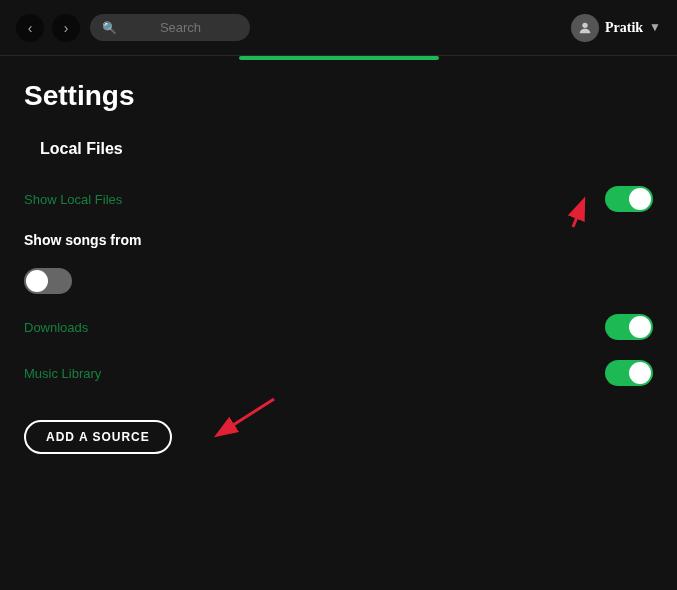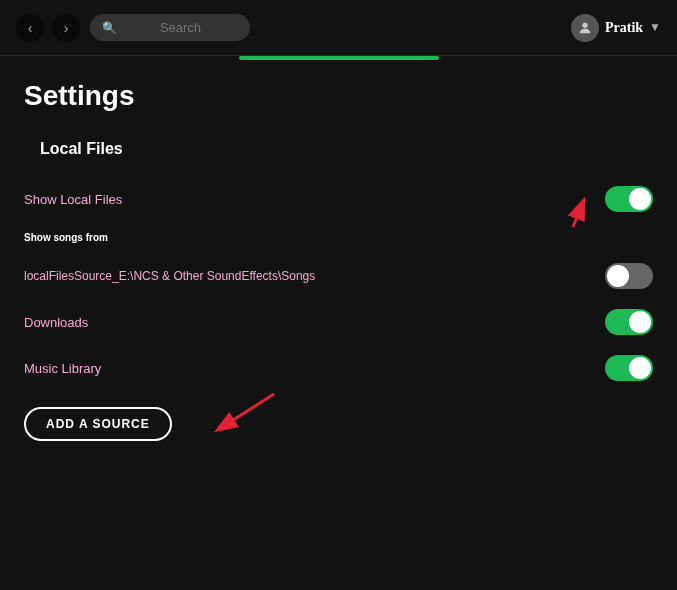--- a/index.html
+++ b/index.html
@@ -158,24 +158,24 @@
       margin-left: 16px;
     }
     .setting-row {
       display: flex;
       align-items: center;
       justify-content: space-between;
       padding: 10px 0;
     }
     .setting-label {
       font-size: 13px;
-      color: #f9a8d4;
+      color: #15803d;
     }
     .setting-label-bold {
-      font-size: 10px;
+      font-size: 14px;
       font-weight: 600;
       color: #fff;
       margin-bottom: 10px;
       margin-top: 10px;
     }
 
     
     .toggle {
       position: relative;
       width: 48px;
@@ -213,21 +213,21 @@
       border: 2px solid #fff;
       border-radius: 20px;
       padding: 8px 20px;
       font-size: 12px;
       font-weight: 700;
       letter-spacing: 1px;
       color: #fff;
       background: transparent;
       cursor: pointer;
       text-transform: uppercase;
-      margin-top: 8px;
+      margin-top: 16px;
     }
   </style>
 </head>
 <body>
 
 <div style="position:absolute;top:0;left:0;width:677px;height:160px;background:linear-gradient(to bottom,#2a2a2a,#1a1a1a);z-index:1;">
 
   <div class="top-bar" style="height:52px;">
     <div class="nav-arrows">
       <button class="nav-btn">‹</button>
@@ -317,21 +317,20 @@
               <polygon points="0 0, 8 3, 0 6" fill="#e22134"></polygon>
             </marker>
           </defs>
           <line x1="60" y1="35" x2="70" y2="10" stroke="#e22134" stroke-width="3" marker-end="url(#arrowhead2)"></line>
         </svg>
       </div>
 
       <div class="setting-label-bold">Show songs from</div>
 
       <div class="setting-row">
-        <span class="setting-label" style="max-width:500px;font-size:12px;">localFilesSource_E:\NCS &amp; Other SoundEffects\Songs</span>
         <div class="toggle">
           <div class="toggle-track off"></div>
           <div class="toggle-thumb off"></div>
         </div>
       </div>
 
       <div class="setting-row">
         <span class="setting-label">Downloads</span>
         <div class="toggle">
           <div class="toggle-track on"></div>

